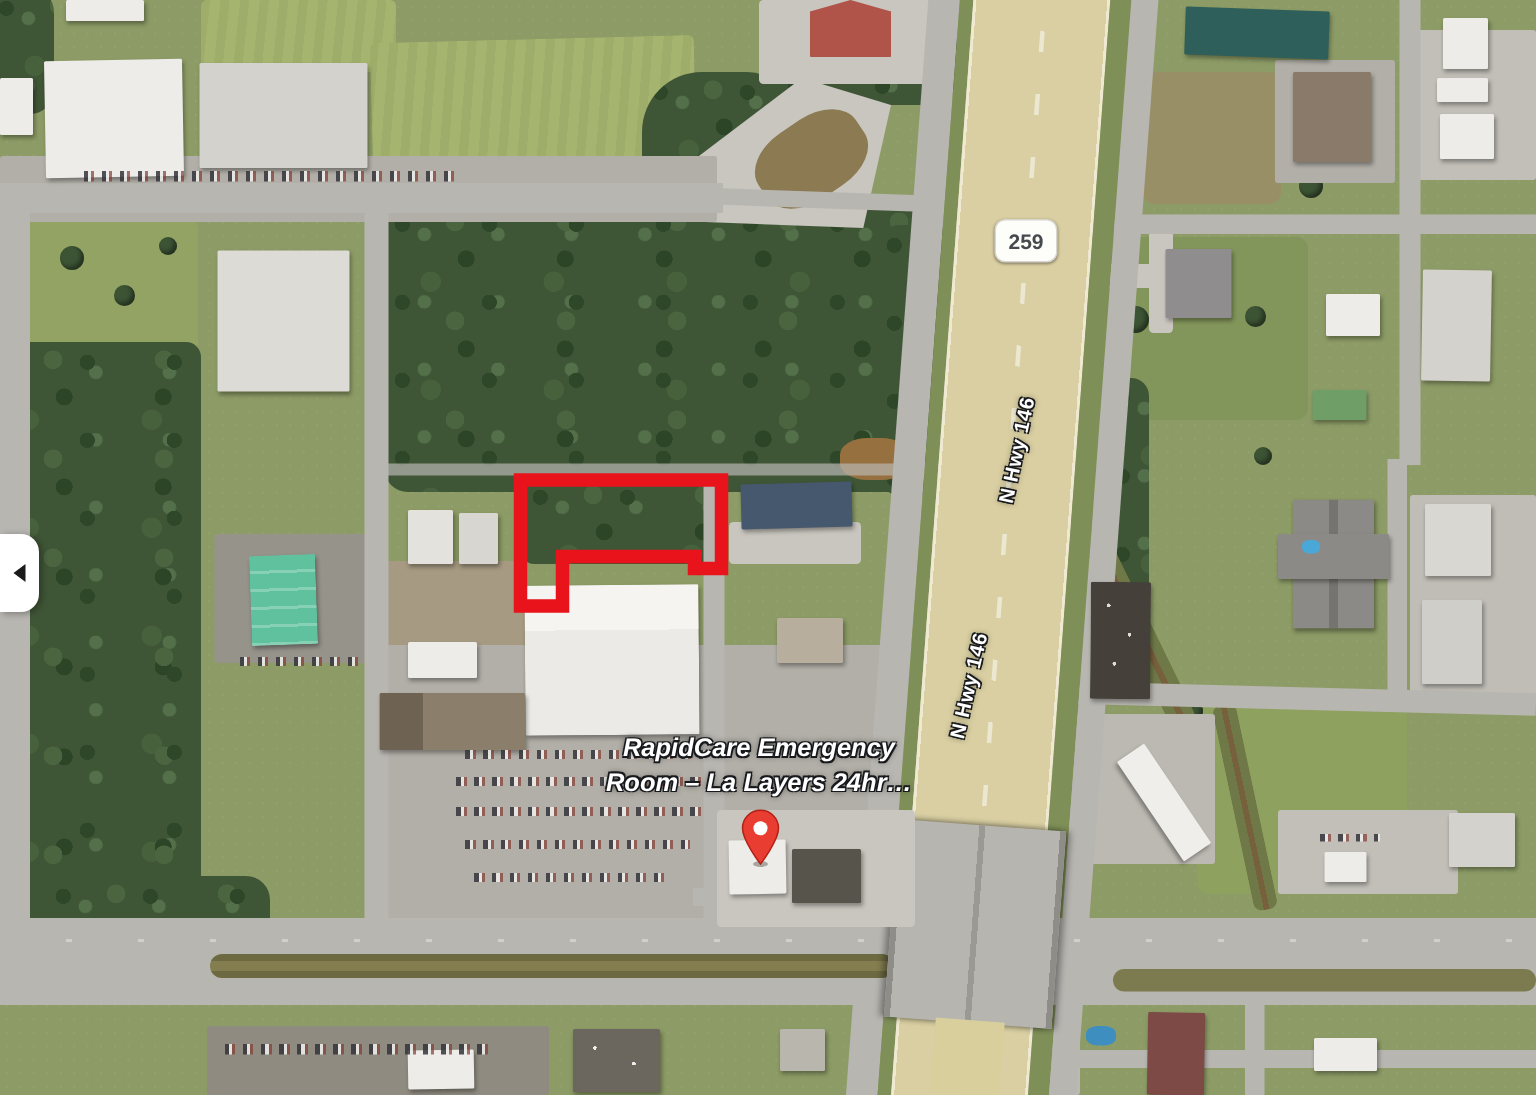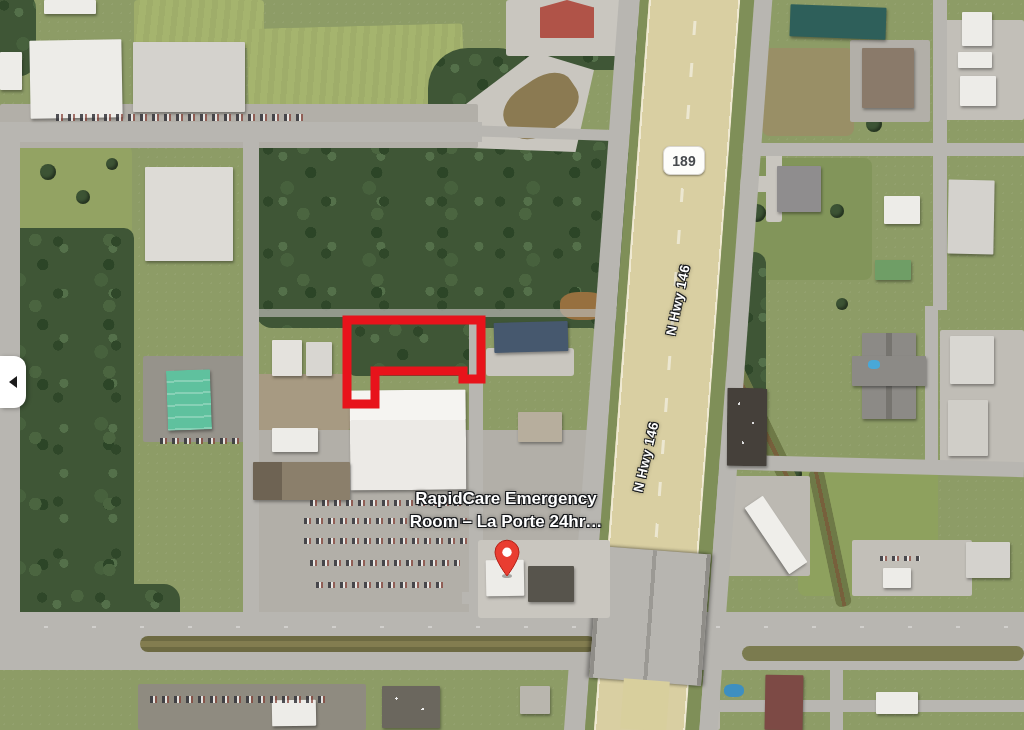--- a/index.html
+++ b/index.html
@@ -203,28 +203,28 @@
   <div class="abs bldg" style="left:765px;top:675px;width:38px;height:55px;background:#7d4a45;transform:rotate(1deg);"></div>
   <div class="abs" style="left:724px;top:684px;width:20px;height:13px;background:#3e8fc0;border-radius:40%;"></div>
   <div class="abs bldg white" style="left:876px;top:692px;width:42px;height:22px;"></div>
   <div class="abs cars" style="left:150px;top:696px;width:180px;height:7px;"></div>
 
   <svg class="abs" width="1024" height="730" viewBox="0 0 1024 730" style="left:0;top:0;pointer-events:none;z-index:8;">
     <path d="M347 320 L481 320 L481 379 L463 379 L463 371 L375 371 L375 404 L347 404 Z" fill="none" stroke="#e8131b" stroke-width="9" stroke-linejoin="miter"></path>
   </svg>
 
   <div class="abs shield" style="left:663px;top:146px;width:40px;height:27px;z-index:9;">
-    <span>189</span>
+    <span>259</span>
   </div>
   <div class="abs maplabel hwylabel" style="left:678px;top:300px;transform:translate(-50%,-50%) rotate(-78deg);z-index:9;">N Hwy 146</div>
   <div class="abs maplabel hwylabel" style="left:646px;top:457px;transform:translate(-50%,-50%) rotate(-77deg);z-index:9;">N Hwy 146</div>
 
-  <div class="abs maplabel place" style="left:506px;top:487px;transform:translateX(-50%);z-index:9;">
+  <div class="abs maplabel place" style="left:506px;top:487px;transform:translateX(-50%);z-index:9;font-style:italic;">
     <div>RapidCare Emergency</div>
-    <div>Room – La Porte 24hr…</div>
+    <div>Room – La Layers 24hr…</div>
   </div>
 
   <svg class="abs" style="left:493px;top:539px;z-index:9;cursor:pointer;" width="28" height="40" viewBox="0 0 28 40">
     <ellipse cx="14" cy="37" rx="5" ry="2" fill="rgba(0,0,0,.3)"></ellipse>
     <path d="M14 37 C14 37 2 21.5 2 13.2 A12 12 0 1 1 26 13.2 C26 21.5 14 37 14 37 Z" fill="#e93d31" stroke="#b32016" stroke-width="1"></path>
     <circle cx="14" cy="13.2" r="4.7" fill="#ffffff"></circle>
   </svg>
 
   <div class="abs collapse" style="left:0;top:356px;z-index:10;">
     <span class="tri-left"></span>

